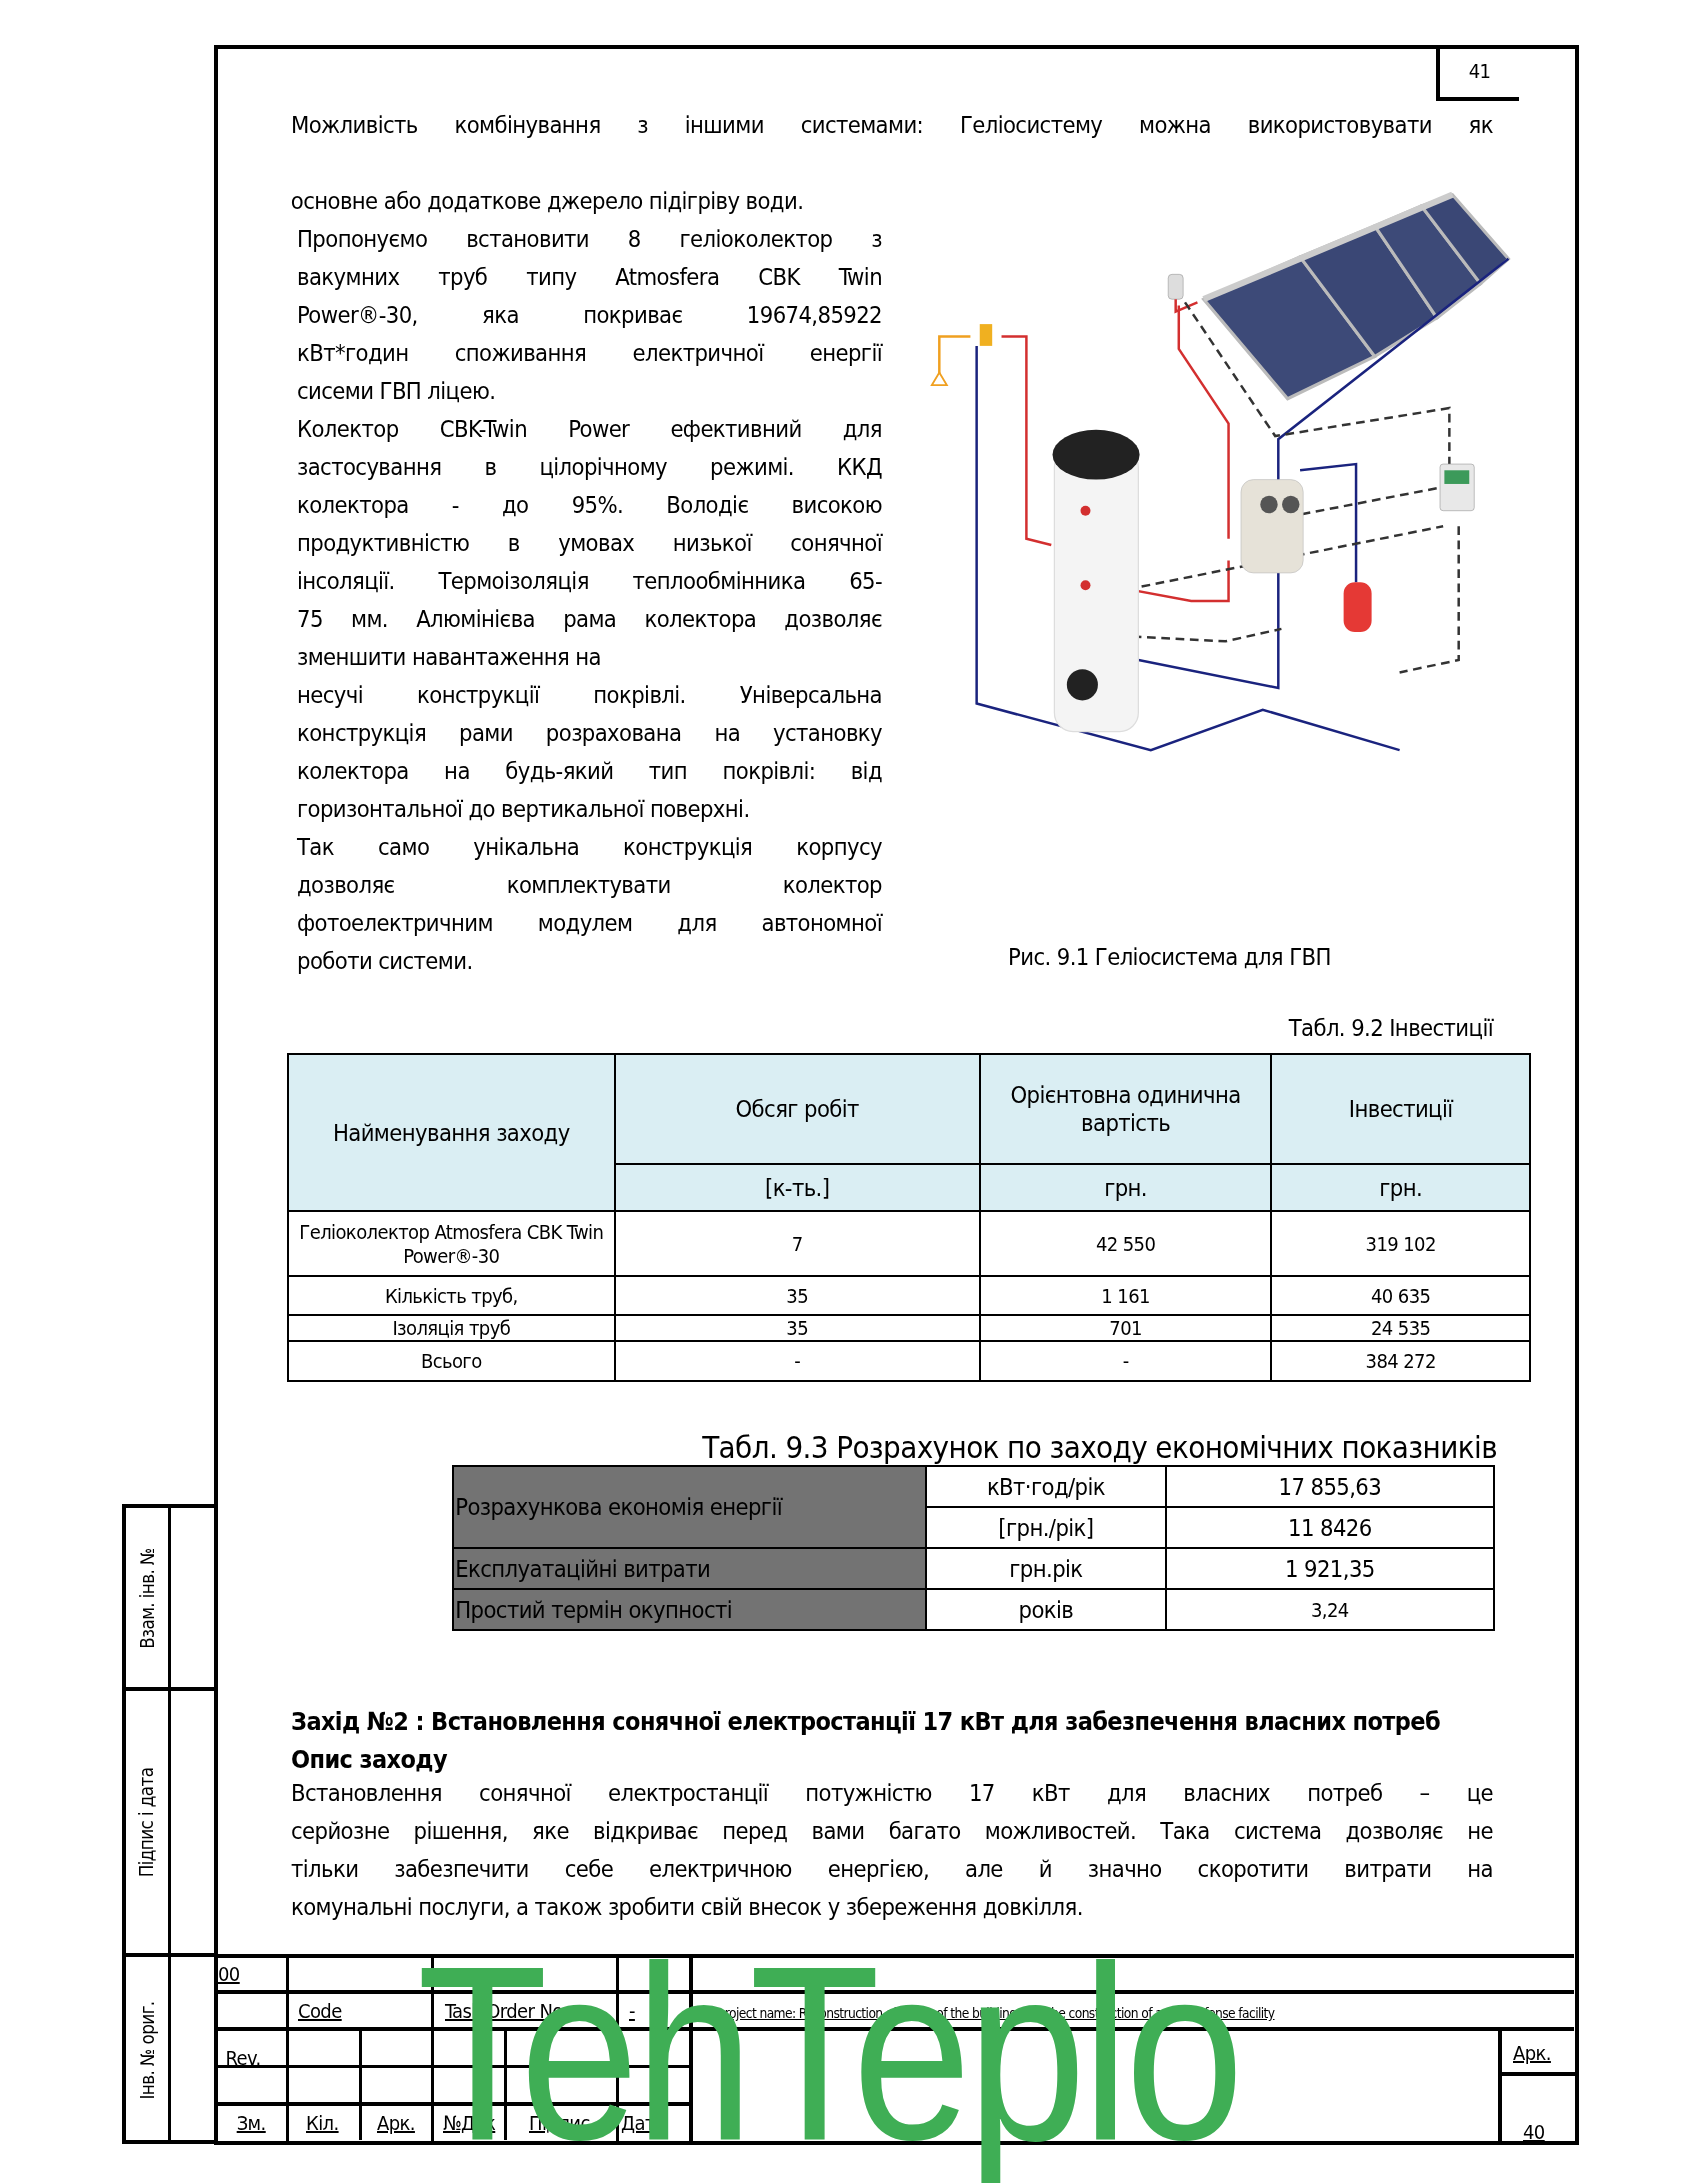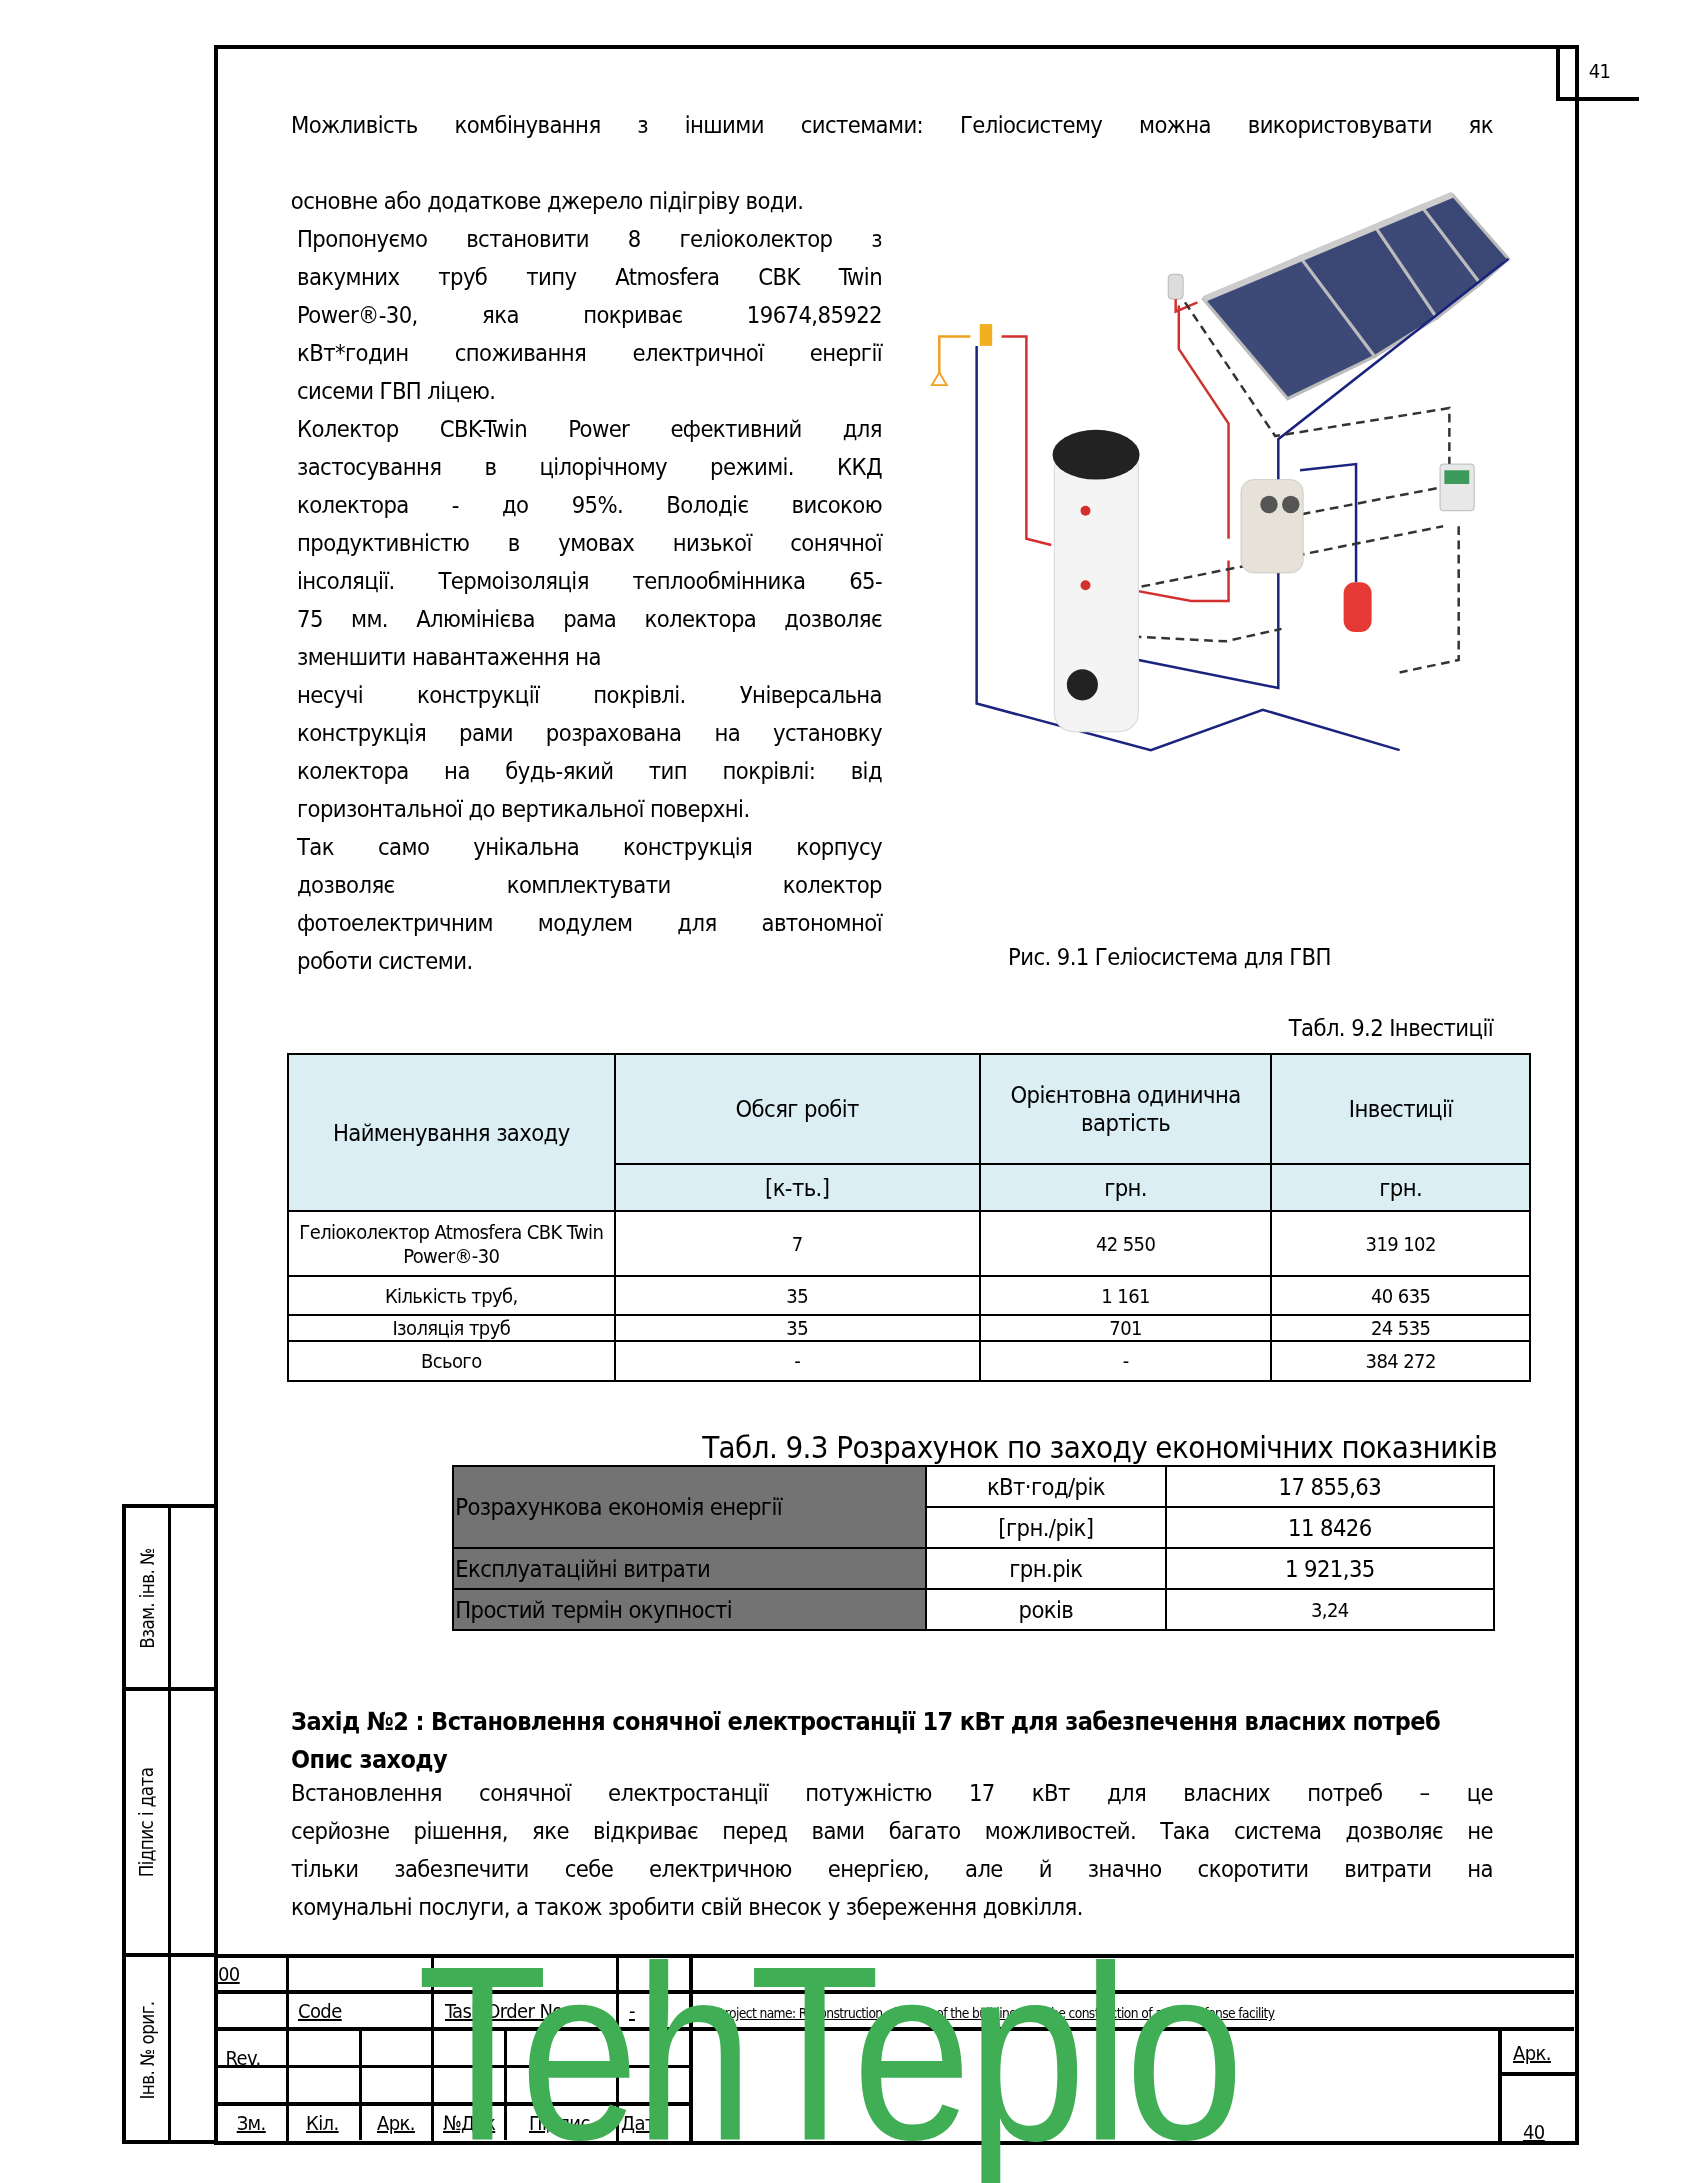--- a/index.html
+++ b/index.html
@@ -2,21 +2,21 @@
 <html style="font-size:10px"><head>
 <meta charset="utf-8">
 <style>
   * { box-sizing: border-box; margin: 0; padding: 0; }
   html, body { width: 1687px; height: 2183px; background: #ffffff; overflow: hidden; }
   body { position: relative; font-family: "DejaVu Sans", sans-serif; color: #000; }
   .cad { font-family: "DejaVu Sans", sans-serif; font-stretch: condensed; letter-spacing: -0.6px; }
 
   
   #frame { position: absolute; left: 214px; top: 45px; width: 1365px; height: 2100px; border: 4.4px solid #000; }
-  #page-box { position: absolute; left: 1556px; top: 45px; width: 83px; height: 56px; border: 4.4px solid #000; border-right: none; border-top: none; display:flex; align-items:center; justify-content:center; font-size: 20px; }
+  #page-box { position: absolute; left: 1436px; top: 45px; width: 83px; height: 56px; border: 4.4px solid #000; border-right: none; border-top: none; display:flex; align-items:center; justify-content:center; font-size: 20px; }
 
   
   #side-strip { position: absolute; left: 122px; top: 1504px; width: 96px; height: 640px; border: 4.4px solid #000; border-right: none; }
   .side-cell { position: absolute; left: 0; width: 45px; border-right: 3.7px solid #000; display:flex; align-items:center; justify-content:center; }
   .side-cell span { transform: rotate(-90deg); white-space: nowrap; font-size: 18.7px; }
   .side-sep { position: absolute; left: 0; width: 92px; height: 3.7px; background: #000; }
 
   
   .para { position: absolute; font-size: 23.6px; line-height: 38px; text-align: justify; text-align-last: left; }
   .para .line { display: block; text-align: justify; text-align-last: justify; white-space: nowrap; }

